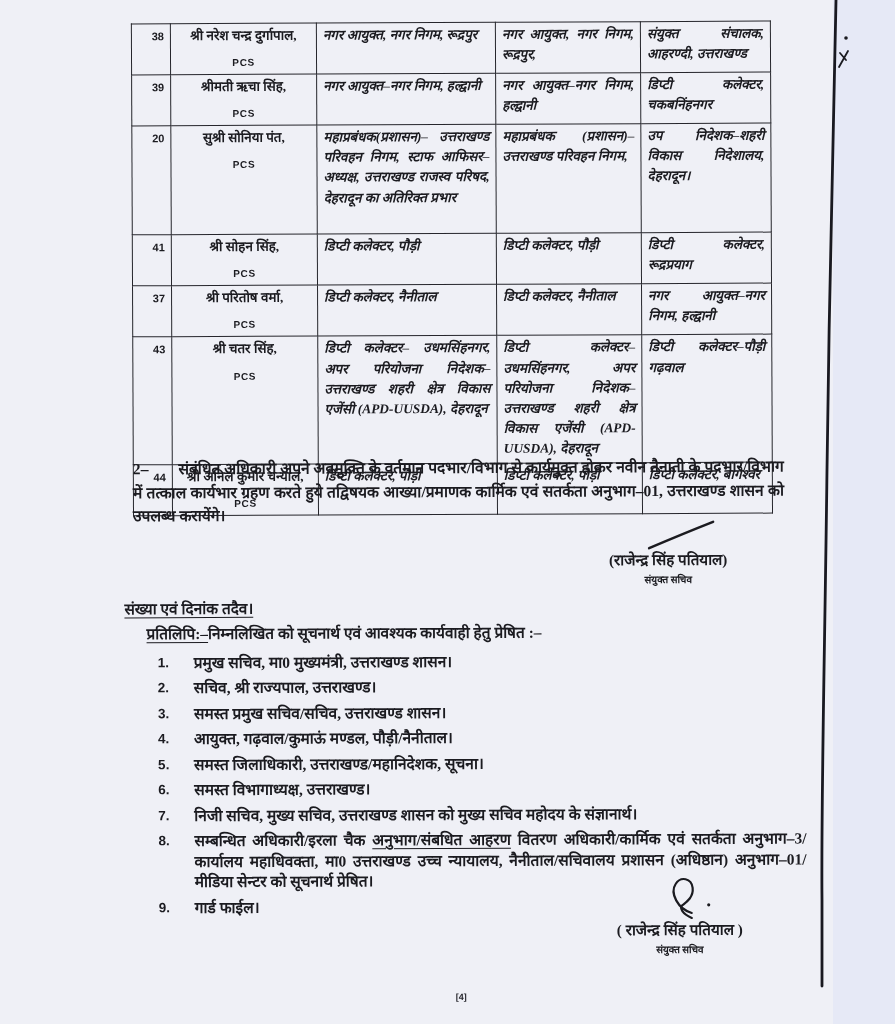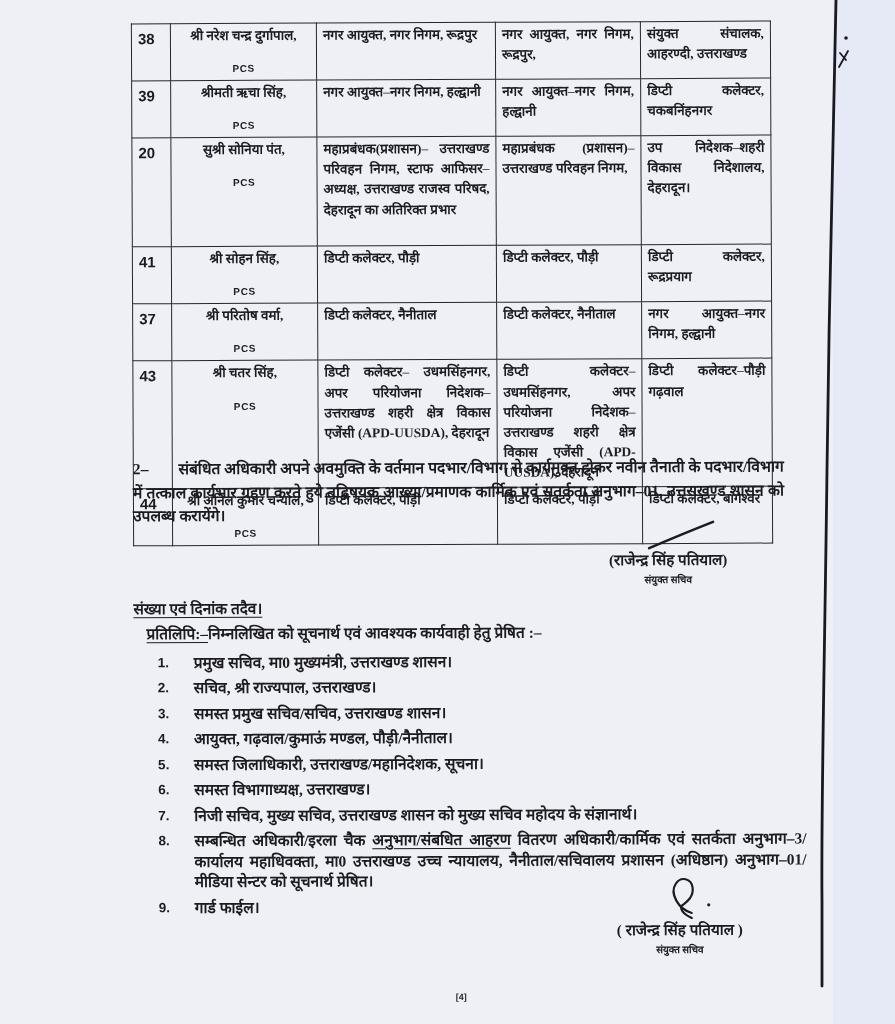--- a/index.html
+++ b/index.html
@@ -25,24 +25,24 @@
   table{border-collapse:collapse;table-layout:fixed;width:639px;}
   col.c1{width:39px}col.c2{width:146px}col.c3{width:179px}col.c4{width:145px}col.c5{width:130px}
   td{
     border:1.6px solid #26262c;
     vertical-align:top;
     padding:2px 6px 4px 6px;
     font-size:13.4px;
     line-height:1.5;
     font-weight:600;
   }
-  td.c-sno{text-align:left;font-family:"Liberation Sans",sans-serif;font-size:15px;font-weight:700;padding-top:4px;}
+  td.c-sno{text-align:right;font-family:"Liberation Sans",sans-serif;font-size:11px;font-weight:700;padding-top:4px;}
   td.c-name{text-align:center;border-radius:6px;}
-  .cadre{font-family:"Liberation Sans",sans-serif;font-size:10px;font-weight:700;letter-spacing:.6px;margin-top:15px;}
-  td.c-just{text-align:justify;}
+  .cadre{font-family:"Liberation Sans",sans-serif;font-size:10px;font-weight:700;letter-spacing:.6px;margin-top:9px;}
+  td.c-just{text-align:justify;font-style:italic;}
   tr:nth-child(1) td{height:42px}
   tr:nth-child(2) td{height:36px}
   tr:nth-child(3) td{height:100px}
   tr:nth-child(4) td{height:32px}
   tr:nth-child(5) td{height:40px}
   tr:nth-child(6) td{height:111px}
   tr:nth-child(7) td{height:38px}
 
   
   .para2{
@@ -51,21 +51,21 @@
   }
   .para2 .gap{display:inline-block;width:30px;}
 
   .sig{position:absolute;text-align:center;font-weight:600;}
   .sig .sig-name{font-size:15.2px;line-height:1.6;}
   .sig .sig-title{font-size:10px;line-height:1.5;}
   .sig1{left:552px;top:549px;width:232px;}
   .sig2{left:566px;top:919px;width:224px;}
 
   .refline{
-    position:absolute;left:133px;top:597px;
+    position:absolute;left:124px;top:597px;
     font-size:15.4px;font-weight:700;
     text-decoration:underline;text-underline-offset:3px;text-decoration-thickness:1.4px;
   }
   .copyline{position:absolute;left:133px;top:622px;font-size:15.4px;font-weight:600;}
   .copyline .u{text-decoration:underline;text-underline-offset:3px;font-weight:700;margin-left:13px;}
 
   .copies{position:absolute;left:157px;top:652px;width:648px;}
   .copy-item{display:flex;margin-bottom:5px;font-size:15.5px;line-height:1.32;font-weight:600;}
   .copy-item .num{width:36px;flex:0 0 36px;font-family:"Liberation Sans",sans-serif;font-size:13.5px;font-weight:700;padding-top:1px;}
   .copy-item .t{flex:1;text-align:justify;}

